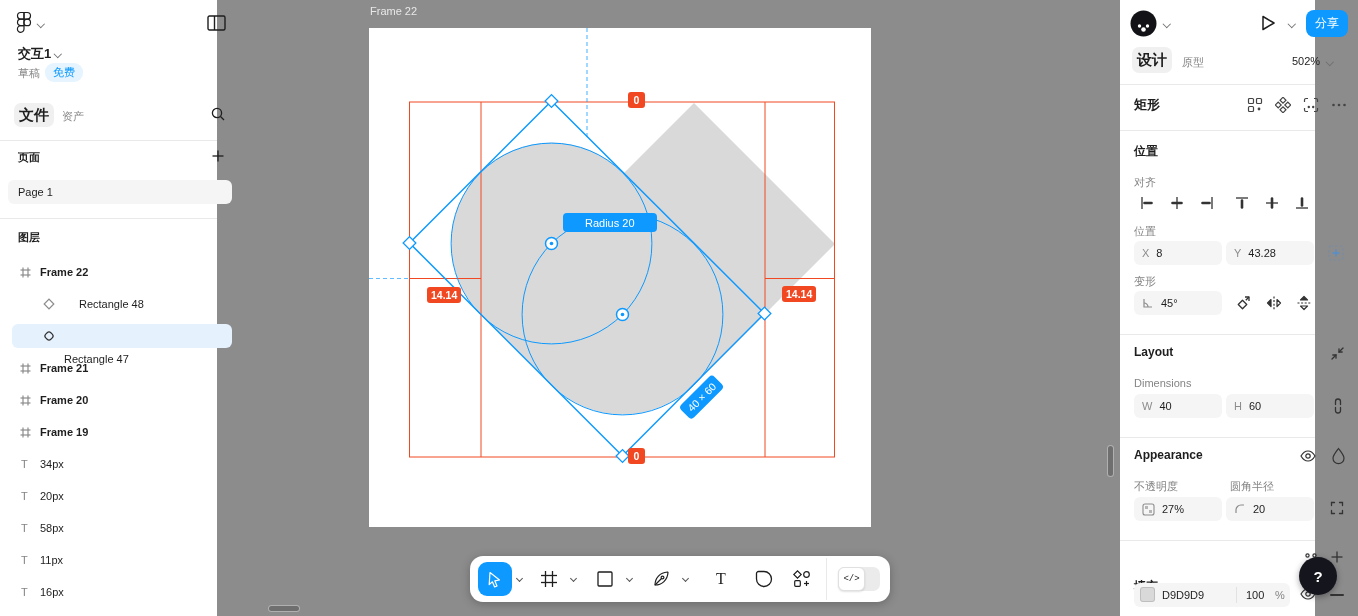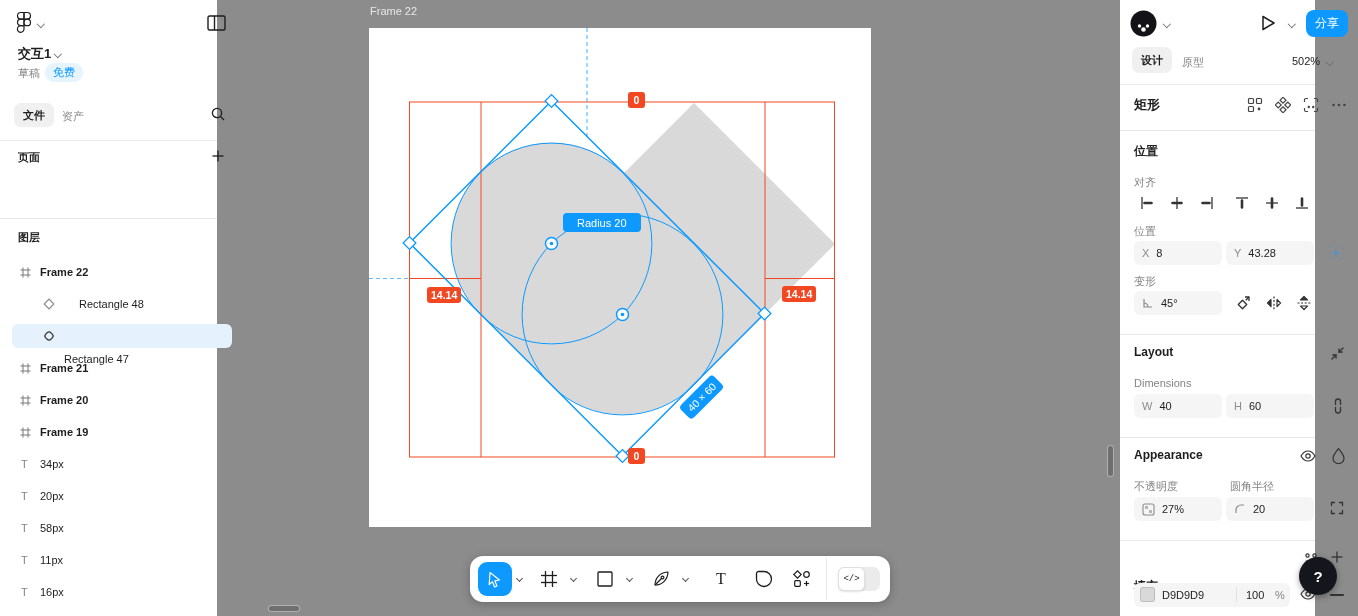--- a/index.html
+++ b/index.html
@@ -9,21 +9,21 @@
   .panel{position:absolute;top:0;height:616px;background:#ffffff;}
   .lbl{font-size:11px;color:#1e1e1e;}
   .sub{font-size:11px;color:#848484;}
   .sec{font-size:11px;font-weight:700;color:#1e1e1e;}
   .sec12{font-size:12px;font-weight:700;color:#1e1e1e;}
   .divider{position:absolute;left:0;right:0;height:1px;background:#e9e9e9;}
   .chev{position:absolute;width:8px;height:8px;}
   .chev::after{content:"";position:absolute;left:1px;top:1px;width:4.5px;height:4.5px;
     border-right:1.4px solid #707070;border-bottom:1.4px solid #707070;transform:rotate(45deg);}
   .pill{position:absolute;background:#f0f0f0;border-radius:7px;display:flex;align-items:center;justify-content:center;
-    font-size:11px;font-weight:700;color:#1e1e1e;}
+    font-size:15px;font-weight:700;color:#1e1e1e;}
   .row-item{position:absolute;height:24px;display:flex;align-items:center;}
   .inp{position:absolute;width:88px;height:24px;background:#f5f5f5;border-radius:6px;display:flex;
     align-items:center;padding:0 8px;box-sizing:border-box;font-size:11px;color:#1e1e1e;gap:7px;}
   .pfx{color:#8c8c8c;}
   .icob{position:absolute;width:24px;height:24px;display:flex;align-items:center;justify-content:center;border-radius:5px;}
   svg{display:block;}
   .badge{position:absolute;color:#fff;display:flex;align-items:center;justify-content:center;white-space:nowrap;}
   .badge.red{background:#F24822;border-radius:3px;font-size:10.5px;font-weight:700;}
   .badge.blue{background:#0D99FF;border-radius:4px;font-size:11px;font-weight:400;}
   .toolbar{position:absolute;left:470px;top:556px;width:420px;height:46px;background:#fff;border-radius:13px;
@@ -86,21 +86,21 @@
       </g>
     </svg>
   </div>
 
   <div class="abs" style="left:370px;top:5px;font-size:11px;color:rgba(255,255,255,.8);z-index:3;">Frame 22</div>
 
   <div class="badge red" style="left:628px;top:92px;width:17px;height:16px;z-index:3;">0</div>
   <div class="badge red" style="left:628px;top:448px;width:17px;height:16px;z-index:3;">0</div>
   <div class="badge red" style="left:427px;top:287px;height:16px;padding:0 4px;z-index:3;">14.14</div>
   <div class="badge red" style="left:782px;top:286px;height:16px;padding:0 4px;z-index:3;">14.14</div>
-  <div class="badge blue" style="left:563px;top:213px;height:19px;padding:0 14px;z-index:3;">Radius 20</div>
+  <div class="badge blue" style="left:563px;top:213px;height:19px;padding:0 22px;z-index:3;">Radius 20</div>
   <div class="badge blue" style="left:678px;top:388px;height:18px;padding:0 6px;font-size:10.5px;transform:rotate(-45deg);z-index:3;">40 × 60</div>
 
   <div class="scrollbar" style="left:268px;top:605px;width:30px;height:5px;"></div>
   <div class="scrollbar" style="left:1107px;top:445px;width:5px;height:30px;"></div>
 
   <div class="panel" style="left:0;width:217px;z-index:5;">
 
     <div class="abs" style="left:16px;top:11px;">
       <svg width="16" height="24" viewBox="0 0 16 24" fill="none" stroke="#1e1e1e" stroke-width="1.2">
         <path d="M8,1.5 H4.8 a3.3,3.3 0 0 0 0,6.6 H8 Z"></path>
@@ -137,20 +137,22 @@
     <div class="divider" style="top:140px;"></div>
 
     <div class="abs sec" style="left:18px;top:150px;">页面</div>
     <div class="abs" style="left:210px;top:148px;">
       <svg width="16" height="16" viewBox="0 0 16 16" stroke="#1e1e1e" stroke-width="1.3">
         <line x1="8" y1="2.5" x2="8" y2="13.5"></line>
           <line x1="2.5" y1="8" x2="13.5" y2="8"></line>
       </svg>
     </div>
 
+    <div class="abs" style="left:8px;top:180px;width:224px;height:24px;background:#f5f5f5;border-radius:6px;
+         display:flex;align-items:center;padding-left:10px;box-sizing:border-box;font-size:11px;font-weight:500;color:#1e1e1e;">Page 1</div>
 
     <div class="divider" style="top:218px;"></div>
 
     <div class="abs sec" style="left:18px;top:230px;">图层</div>
 
     <div class="abs" style="left:12px;top:324px;width:220px;height:24px;background:#E5F1FD;border-radius:6px;"></div>
 
     <div class="row-item" style="left:0;top:260px;width:240px;">
       <span class="abs" style="left:20px;">
         <svg width="11" height="11" viewBox="0 0 11 11" stroke="#8c8c8c" stroke-width="1.2">

